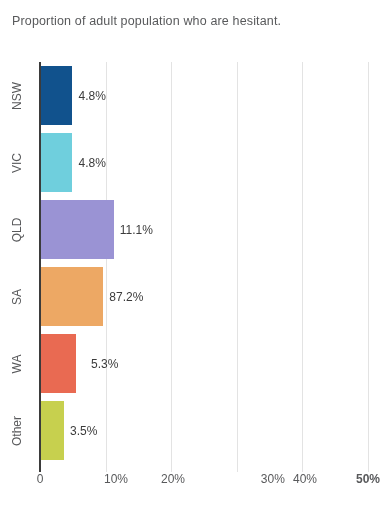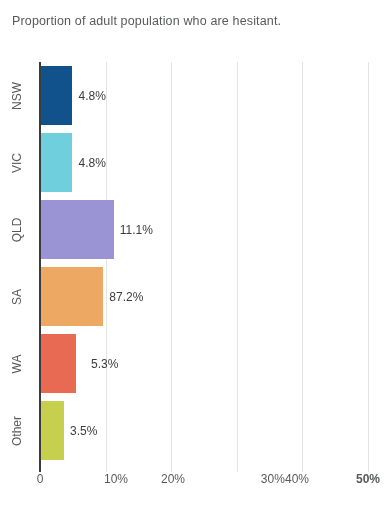--- a/index.html
+++ b/index.html
@@ -169,17 +169,17 @@
           <div class="bar-value" style="left: 63.96px; text-align: center;">3.5%</div>
         </div>
       </div>
   </div>
 
   <div id="x-axis">
       <div class="x-tick-label" style="left: 40px;">0</div>
       <div class="x-tick-label" style="left: 116px; text-align: right;">10%</div>
       <div class="x-tick-label" style="left: 173px;">20%</div>
       <div class="x-tick-label" style="left: 236.8px; margin-left: 36px;">30%</div>
-      <div class="x-tick-label" style="left: 297px;">40%</div>
+      <div class="x-tick-label" style="left: 305px;">40%</div>
       <div class="x-tick-label" style="left: 368px; font-weight: bold;">50%</div>
     </div>
 
 </div>
 
 </body></html>

